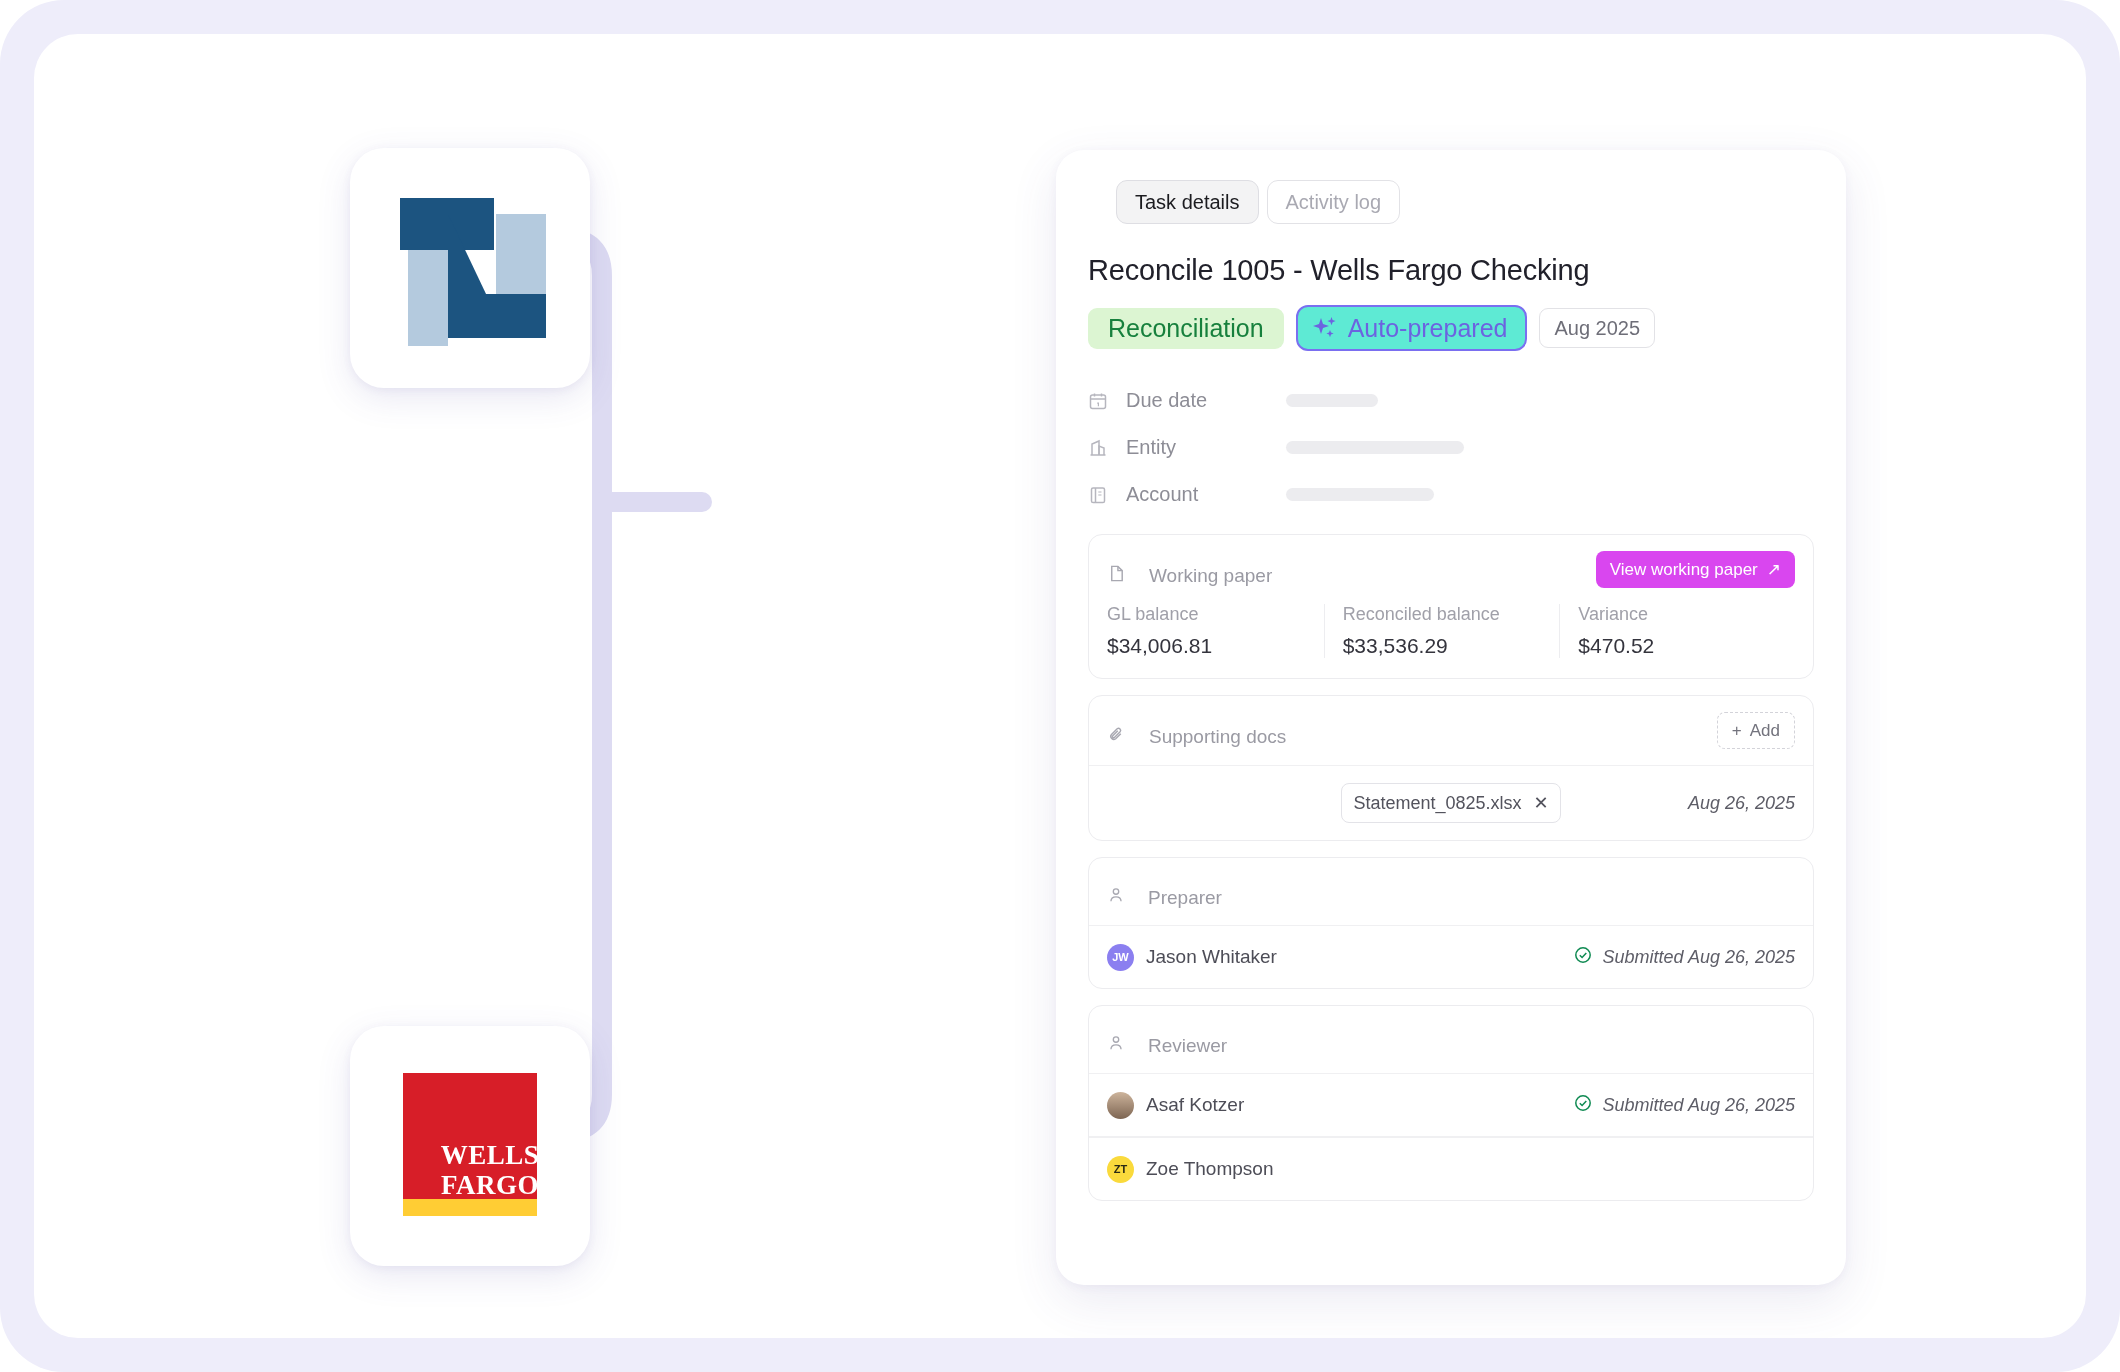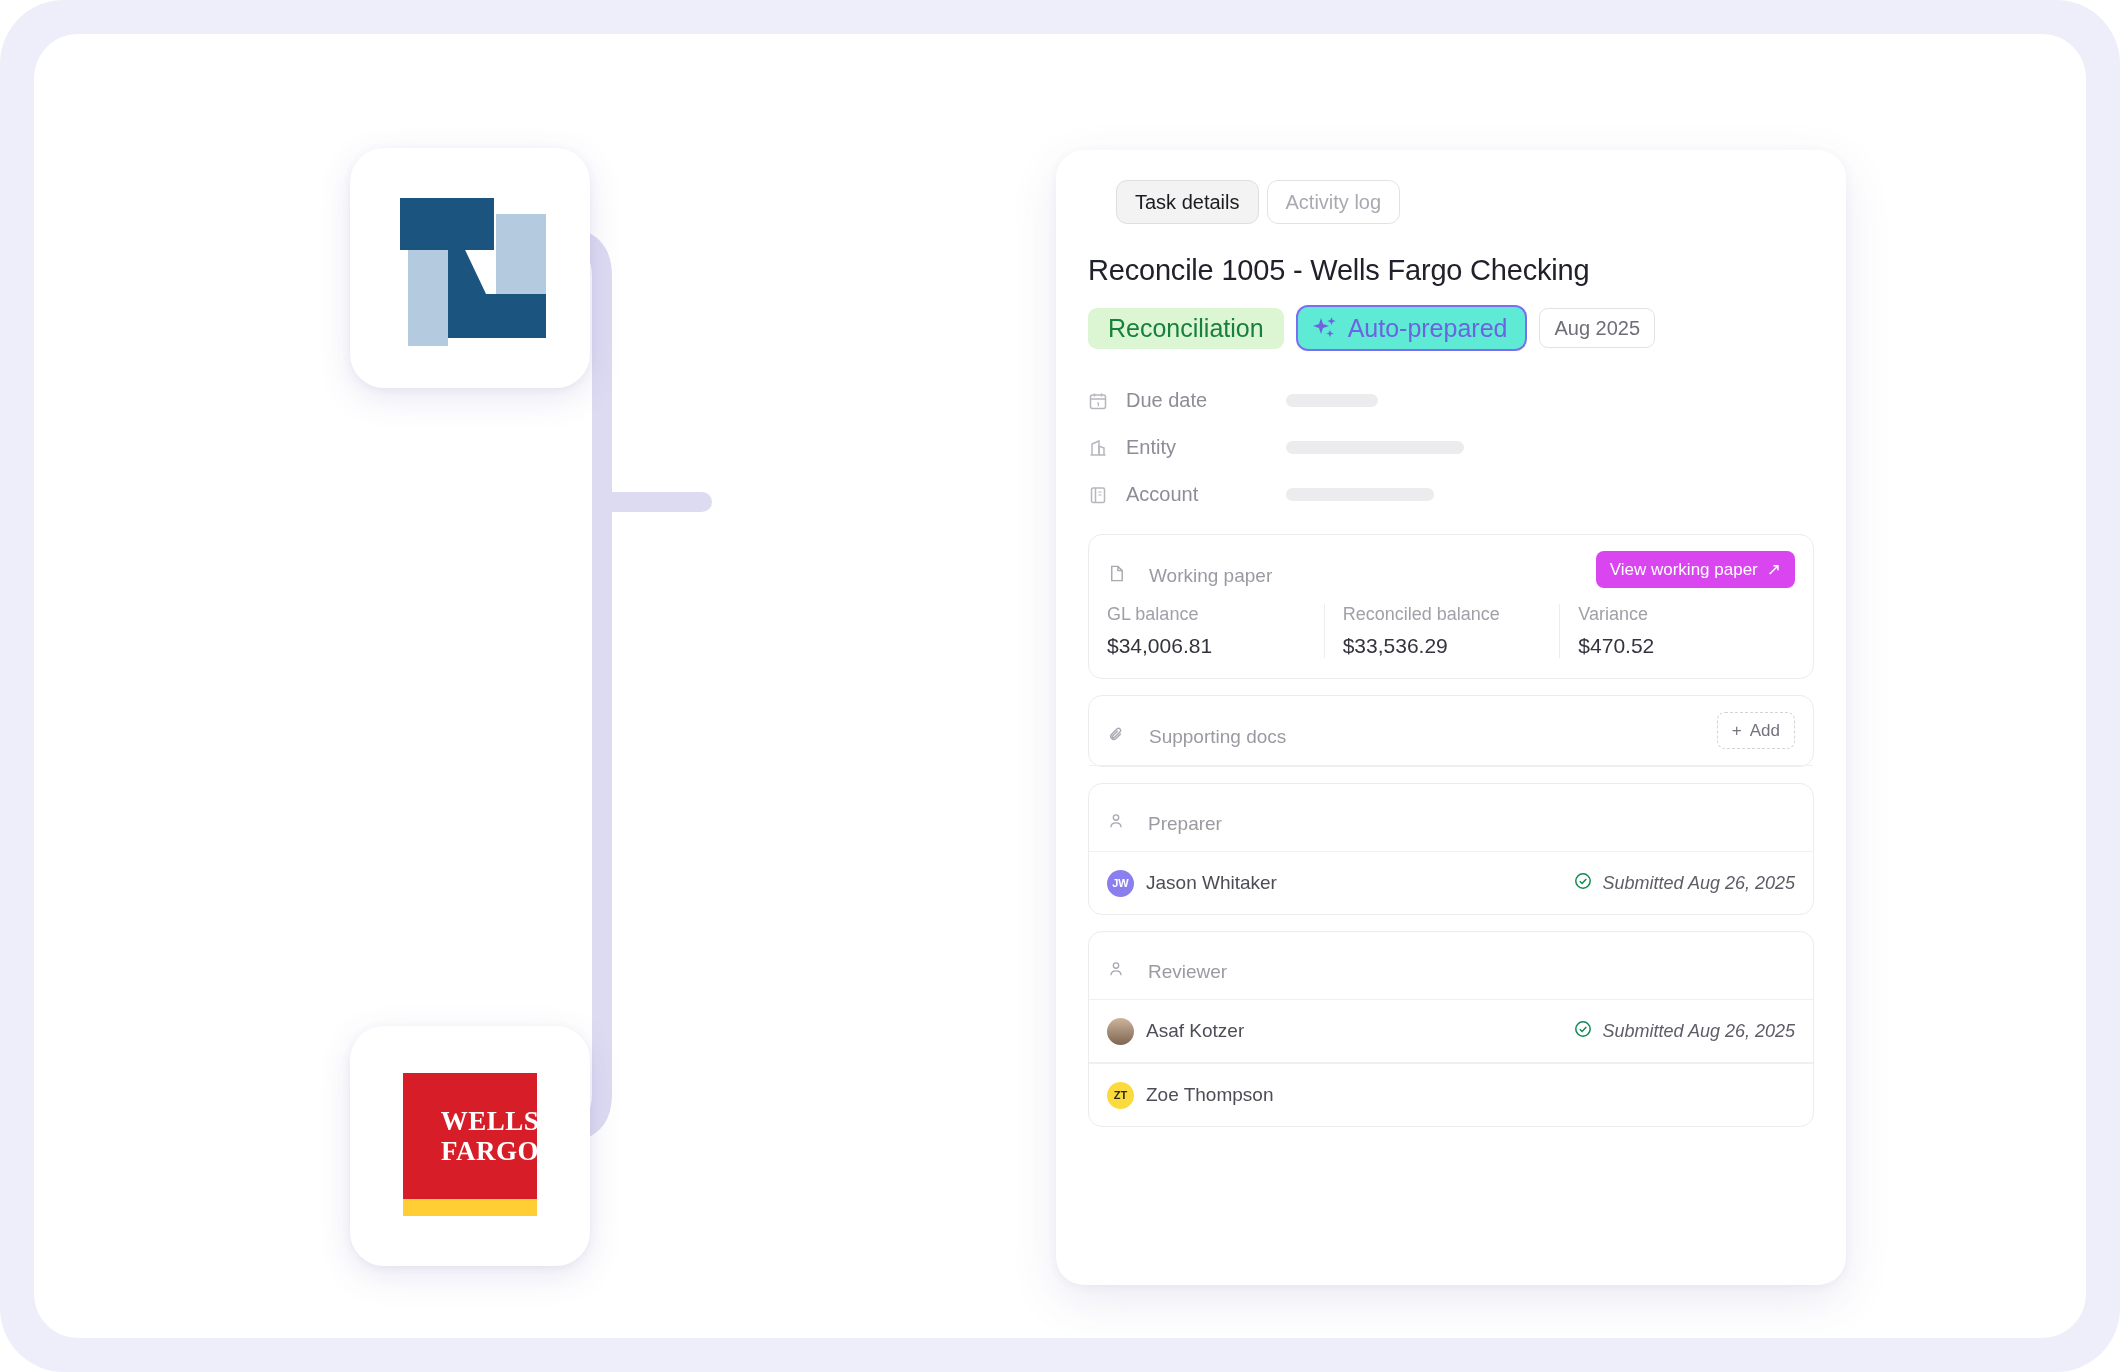--- a/index.html
+++ b/index.html
@@ -43,21 +43,21 @@
 
   .ns-mark { position: relative; width: 140px; height: 140px; }
   .ns-mark i { position: absolute; display: block; }
   .ns-dark { background: #1c5480; }
   .ns-light { background: #b4cade; }
 
   .wf-mark { width: 134px; height: 146px; position: relative; }
   .wf-red {
     position: absolute; left: 0; top: 0; width: 134px; height: 126px;
     background: #d71e28;
-    display: flex; flex-direction: column; align-items: center; justify-content: center;
+    display: flex; flex-direction: column; align-items: center; justify-content: flex-end;
     gap: 2px;
     padding-left: 40px;
   }
   .wf-red span {
     color: #fff; font-family: "Liberation Serif", serif; font-weight: 700;
     font-size: 27px; letter-spacing: .5px; line-height: 1.04;
   }
   .wf-yellow { position: absolute; left: 0; top: 126px; width: 134px; height: 17px; background: #ffcd34; }
 
   
@@ -305,20 +305,27 @@
               </svg>
             </span>
             <span>Supporting docs</span>
           </div>
           <button class="btn-add">
             <span>+</span>
             <span>Add</span>
           </button>
         </div>
         <div class="divider"></div>
+        <div class="doc-row">
+          <div class="doc-chip">
+            <span>Statement_0825.xlsx</span>
+            <span>✕</span>
+          </div>
+          <div class="doc-date">Aug 26, 2025</div>
+        </div>
       </div>
 
       <div class="card">
         <div class="card-head">
           <div class="card-head-left">
             <span>
               <svg width="18" height="18" viewBox="0 0 20 20" fill="none" stroke="#a8a8b1" stroke-width="1.5">
                 <circle cx="10" cy="6.2" r="3"></circle>
                   <path d="M4.4 17c0-3.1 2.5-5 5.6-5s5.6 1.9 5.6 5"></path>
               </svg>

